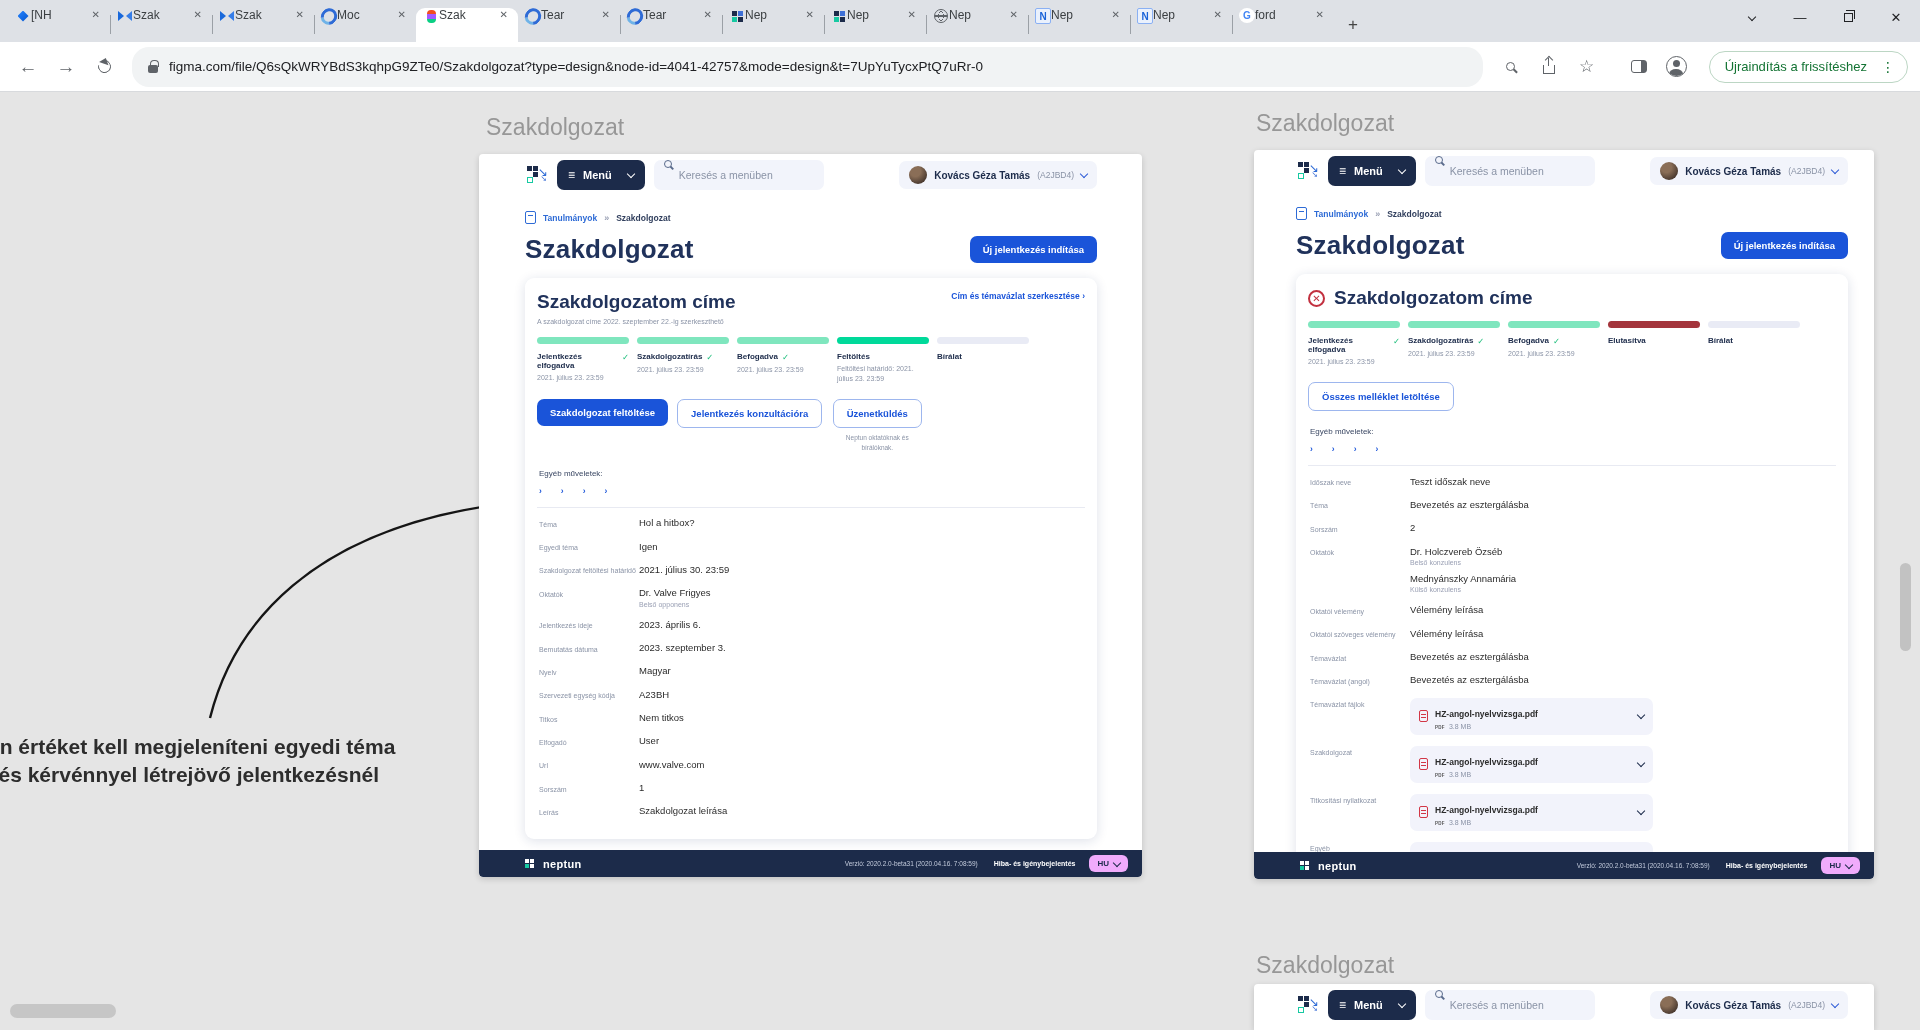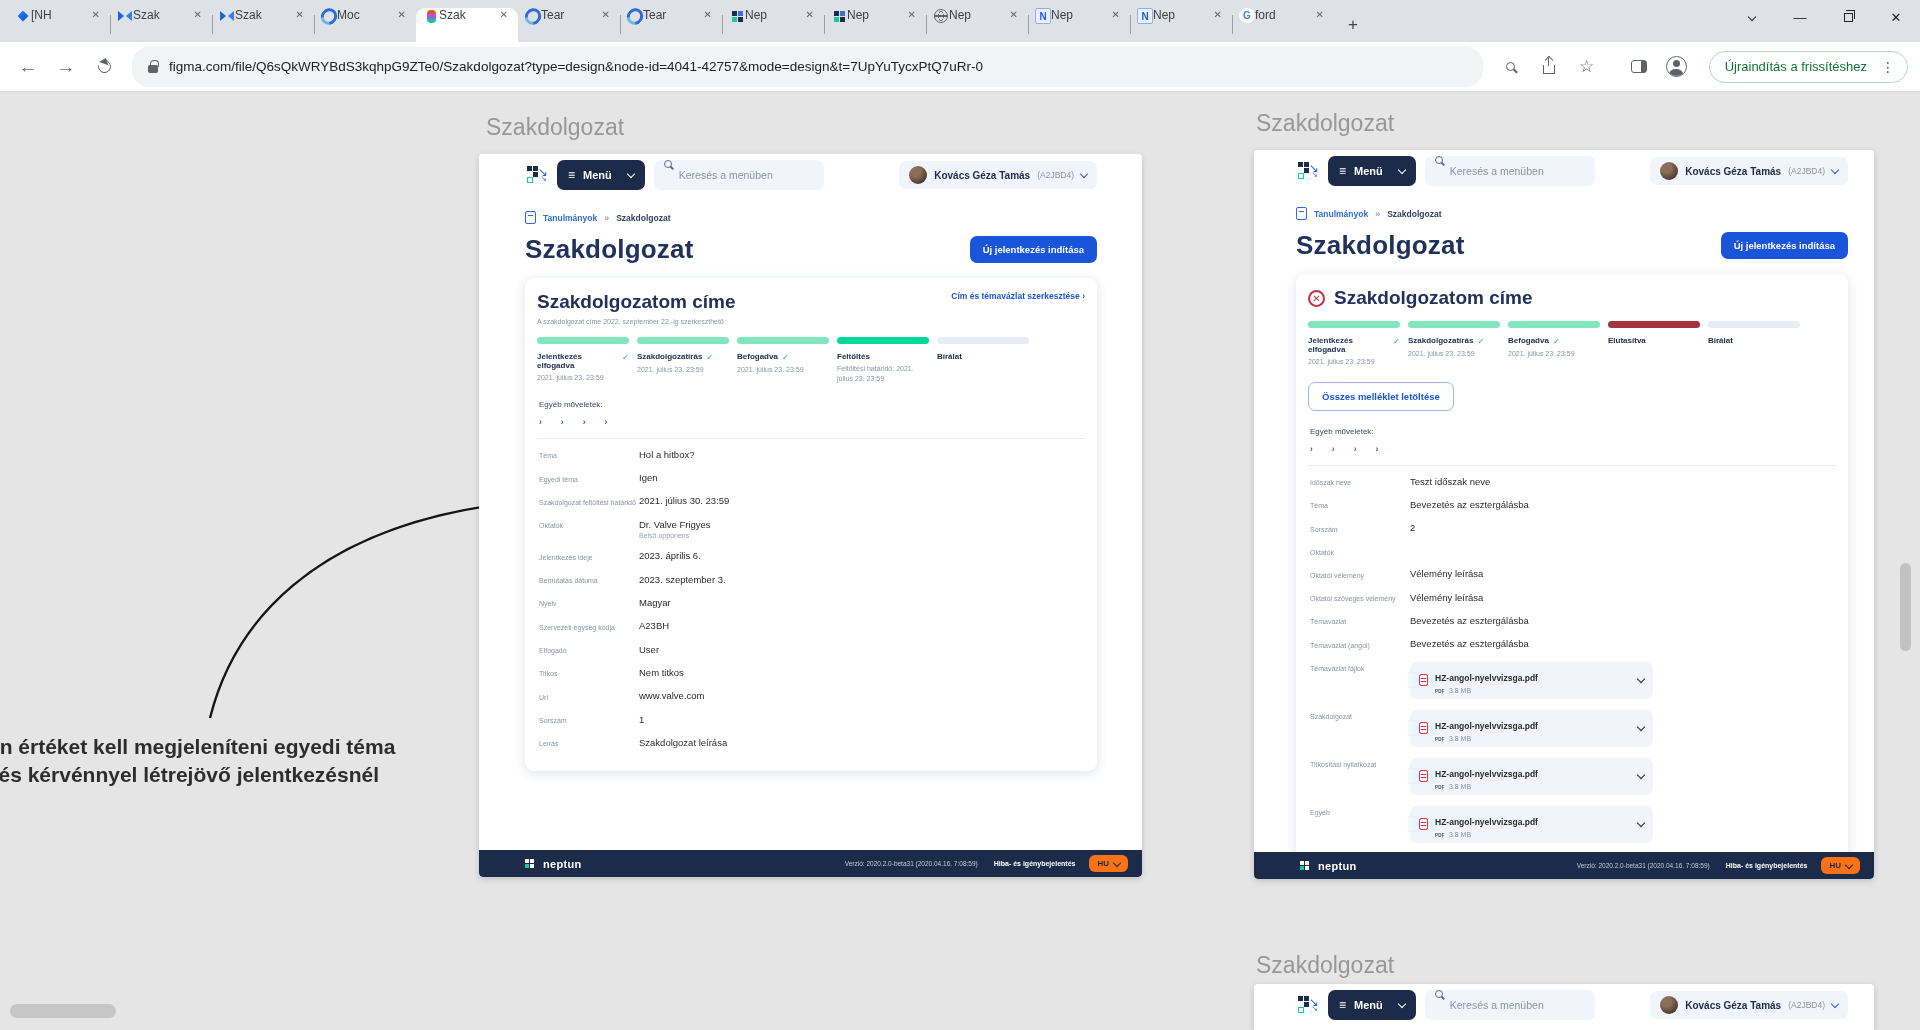--- a/index.html
+++ b/index.html
@@ -142,21 +142,21 @@
   .fsize{font-size:7px;color:#8A93A6;margin-top:2px}
   .fsize::before{content:"PDF";font-size:4.5px;font-weight:bold;color:#555;margin-right:4px;letter-spacing:.3px}
   .filepill .chev{color:#1C2B4A;margin-left:auto;margin-top:-2px}
 
   .np-footer{position:absolute;left:0;right:0;bottom:0;height:27px;background:#1C2B4A;display:flex;align-items:center;padding:0 14px 0 46px;border-radius:0 0 4px 4px}
   .flogo{width:12px;height:12px;position:relative;margin-right:6px}
   .flogo::before{content:"";position:absolute;left:0;top:1px;width:4px;height:4px;background:#fff;box-shadow:5px 0 0 #fff,0 5px 0 #17C9A2,5px 5px 0 #fff}
   .fbrand{font-size:11px;font-weight:bold;color:#fff;letter-spacing:.3px}
   .fversion{margin-left:auto;font-size:6.5px;color:#C3CBDC}
   .freport{font-size:7px;font-weight:bold;color:#fff;margin-left:16px}
-  .hu-pill{margin-left:14px;background:#f97316;color:#1C2B4A;border-radius:6px;font-size:8px;font-weight:bold;padding:4px 8px;display:flex;align-items:center;gap:5px}
+  .hu-pill{margin-left:14px;background:#f0abfc;color:#1C2B4A;border-radius:6px;font-size:8px;font-weight:bold;padding:4px 8px;display:flex;align-items:center;gap:5px}
   .hu-pill .chev{margin-top:-2px}
 
   
   .annotation{position:absolute;left:-12px;top:641px;font-size:21px;line-height:28px;font-weight:bold;color:#2D2D2D;white-space:nowrap}
   .arrow-svg{position:absolute;left:196px;top:388px}
   .v-scroll{position:absolute;right:9px;top:471px;width:11px;height:88px;background:#C2C2C2;border-radius:6px}
   .h-scroll{position:absolute;left:10px;top:912px;width:106px;height:14px;background:#C6C6C6;border-radius:7px}
 </style>
 </head>
 <body>
@@ -366,20 +366,35 @@
             <div class="stepdate">Feltöltési határidő: 2021. július 23. 23:59</div>
           </div>
           <div class="step">
             <div class="stepbar bar-gray"></div>
             <div class="steplabel">
               <span>Bírálat</span>
             </div>
 
           </div>
         </div>
+      <div class="actions">
+
+      <div class="action">
+            <button class="btn btn-primary">Szakdolgozat feltöltése</button>
+
+          </div>
+          <div class="action">
+            <button class="btn btn-outline">Jelentkezés konzultációra</button>
+
+          </div>
+          <div class="action">
+            <button class="btn btn-outline">Üzenetküldés</button>
+            <div class="caption">Neptun oktatóknak és bírálóknak.</div>
+          </div>
+        </div>
       <div class="otherops">Egyéb műveletek:</div>
       <div class="quicklinks">
 
       <span class="qlink"></span>
           <span class="qlink"></span>
           <span class="qlink"></span>
           <span class="qlink"></span>
         </div>
       <div class="divider"></div>
       <div class="kvlist">
@@ -450,33 +465,33 @@
           <div class="kv">
             <div class="k">Szervezeti egység kódja</div>
             <div class="vcol">
               <div>
                 <div class="v">A23BH</div>
               </div>
 
             </div>
           </div>
           <div class="kv">
+            <div class="k">Titkos</div>
+            <div class="vcol">
+              <div>
+                <div class="v">Nem titkos</div>
+              </div>
+
+            </div>
+          </div>
+          <div class="kv">
             <div class="k">Elfogadó</div>
             <div class="vcol">
               <div>
                 <div class="v">User</div>
-              </div>
-
-            </div>
-          </div>
-          <div class="kv">
-            <div class="k">Titkos</div>
-            <div class="vcol">
-              <div>
-                <div class="v">Nem titkos</div>
               </div>
 
             </div>
           </div>
           <div class="kv">
             <div class="k">Url</div>
             <div class="vcol">
               <div>
                 <div class="v">www.valve.com</div>
               </div>
@@ -638,20 +653,31 @@
             <div class="k">Sorszám</div>
             <div class="vcol">
               <div>
                 <div class="v">2</div>
               </div>
 
             </div>
           </div>
           <div class="kv">
             <div class="k">Oktatók</div>
+            <div class="vcol">
+              <div>
+                <div class="v">Dr. Holczvereb Özséb</div>
+              </div>
+              <div class="vs">Belső konzulens</div>
+              <div class="vwrap2">
+                <div class="v">Mednyánszky Annamária</div>
+                <div class="vs">Külső konzulens</div>
+              </div>
+
+            </div>
           </div>
           <div class="kv">
             <div class="k">Oktatói vélemény</div>
             <div class="vcol">
               <div>
                 <div class="v">Vélemény leírása</div>
               </div>
 
             </div>
           </div>

